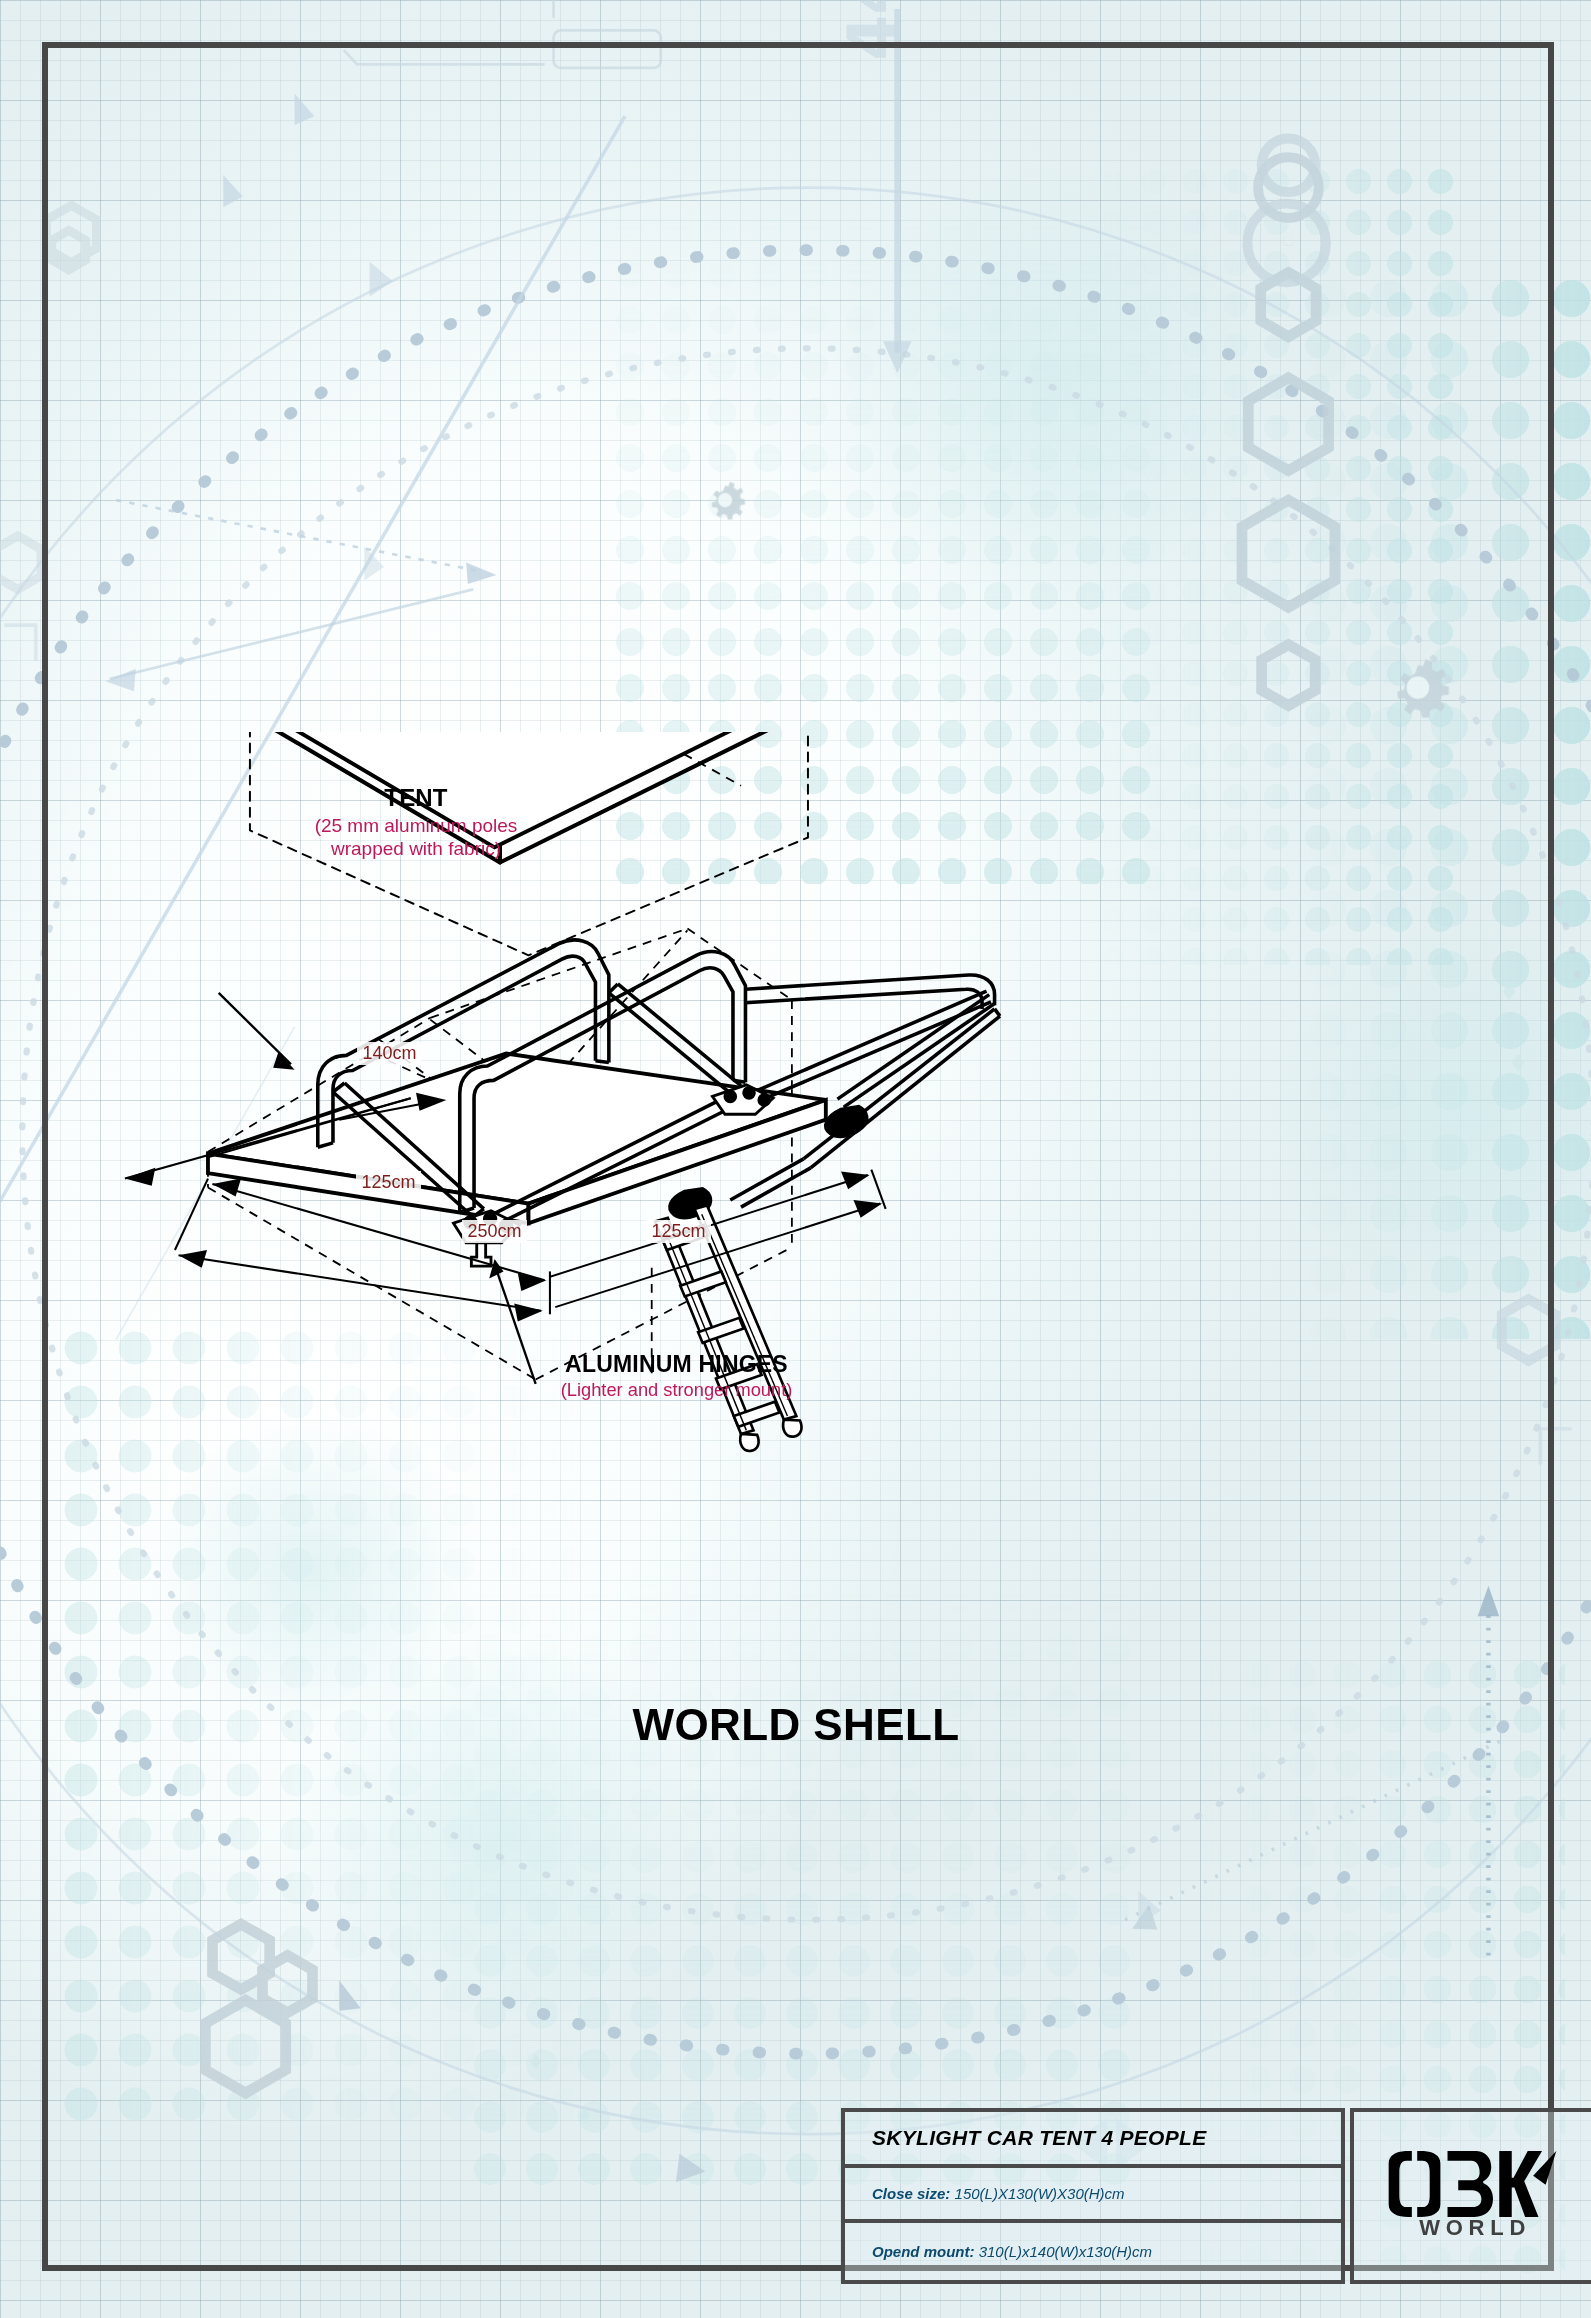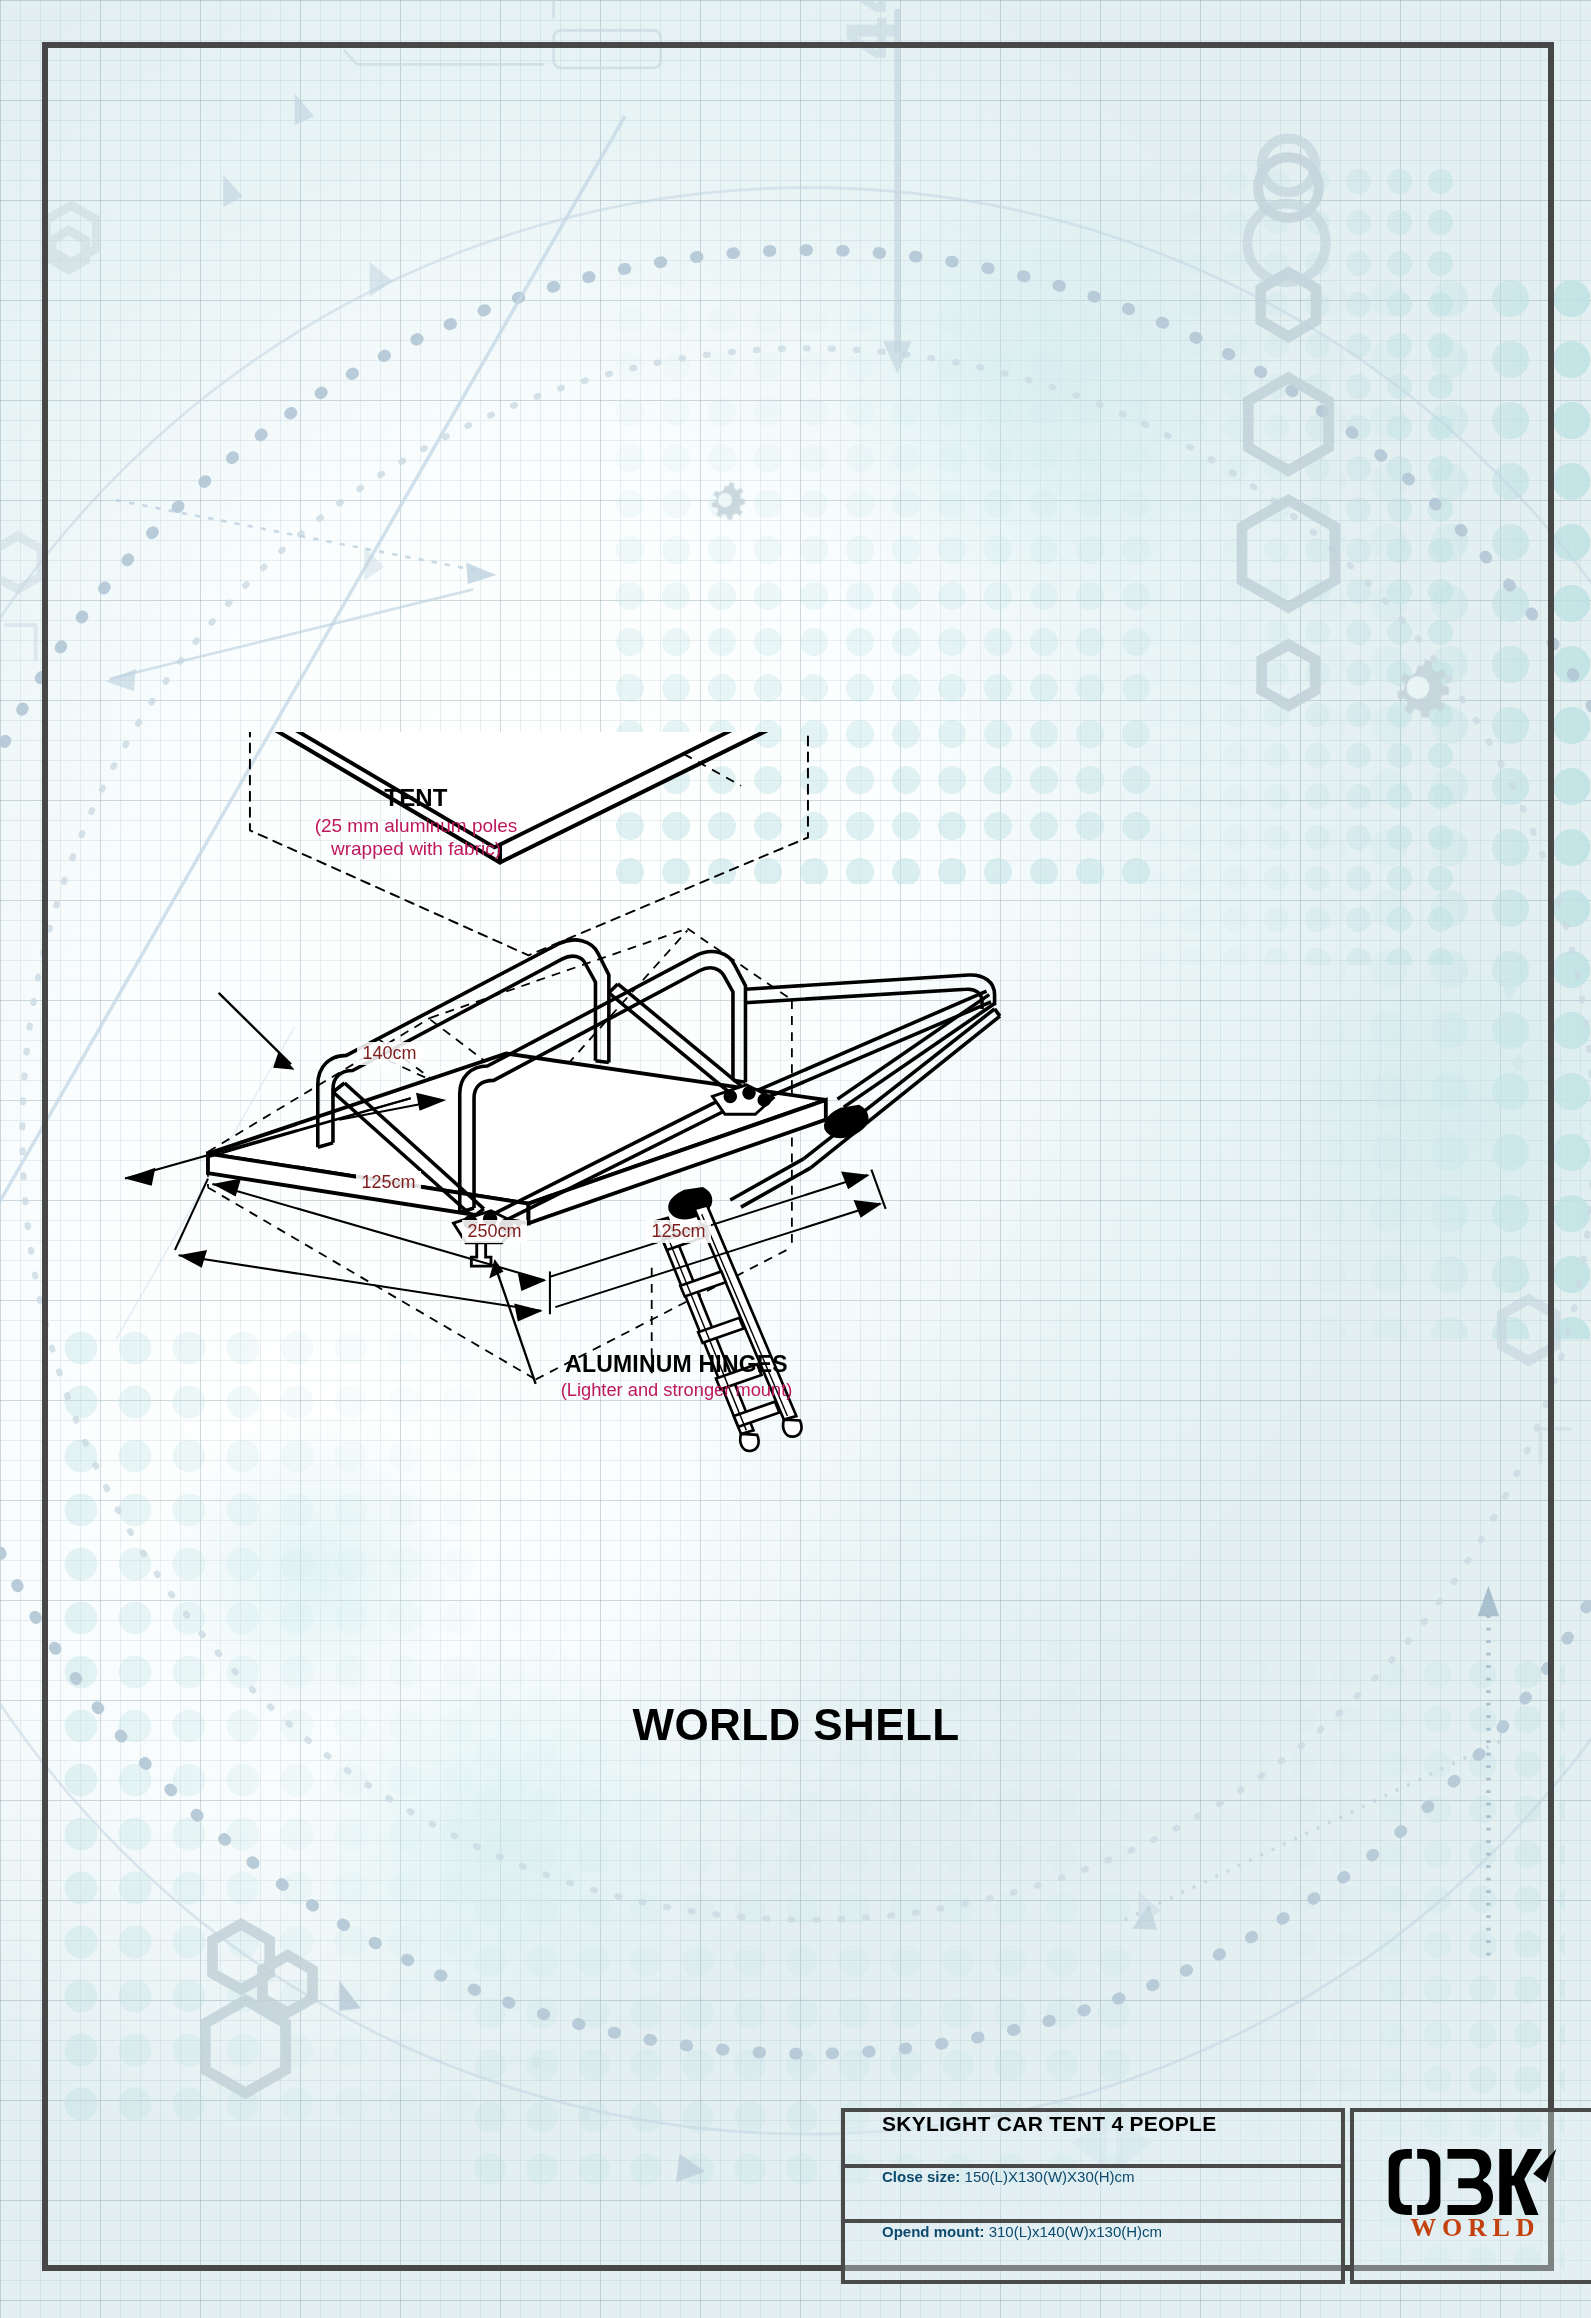--- a/index.html
+++ b/index.html
@@ -134,22 +134,23 @@
   }
   #spec-table {
     width: 504px;
     border: 4.5px solid #4a4a4a;
     box-sizing:border-box;
     background: rgba(227,241,243,0.35);
   }
   .spec-row {
     border-bottom: 4.5px solid #4a4a4a;
     box-sizing:border-box;
-    display:flex; 
-    padding-left: 37px;
+    display:flex; align-items:center;
+    padding-left: 27px;
+    font-style: italic;
   }
   .spec-row:last-child { border-bottom: none; }
   #spec-row-title { height: 56px; }
   #spec-row-close { height: 55px; }
   #spec-row-open  { height: 57px; }
   #spec-title-text {
     font-size: 21px;
     font-weight: bold;
     letter-spacing: 0.3px;
     color:#000;
@@ -170,27 +171,27 @@
     position:absolute; left:0; right:0; top:50%;
     transform: translateY(-50%);
     text-align:center;
   }
   #logo-obk {
     display:block;
     margin: 0 auto;
   }
   #logo-word {
     display:block;
-    font-size: 26px;
+    font-size: 22px;
     font-weight: bold;
     letter-spacing: 5.8px;
-    color:#c2410c;
+    color:#404040;
     margin-top: -1.8px;
     padding-left: 5.4px;
-    font-family: Liberation Serif, serif;
+    font-family: Liberation Sans, sans-serif;
   }
 </style>
 </head>
 <body>
 
 <div id="page">
   <div class="wash-a"></div>
   <div class="wash-b"></div>
   <div class="grid-fine"></div>
   <div class="grid-coarse"></div>

